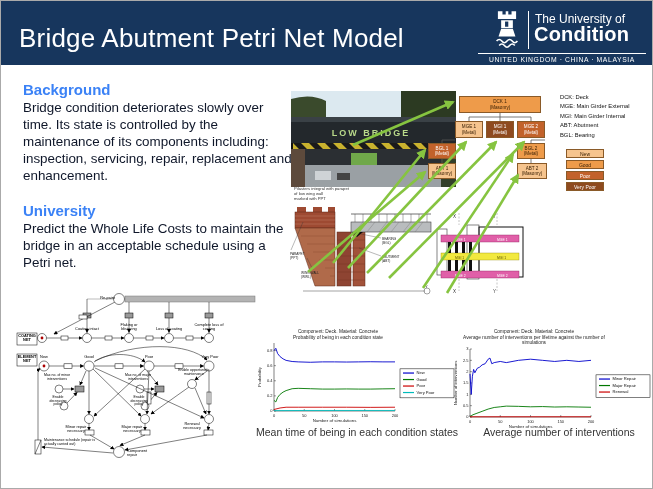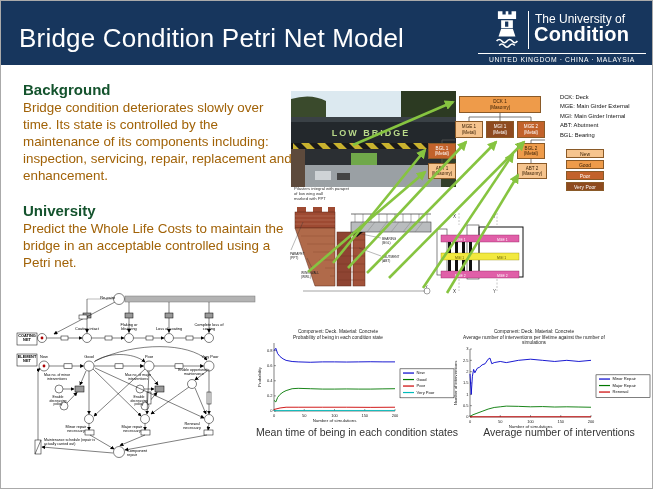--- a/index.html
+++ b/index.html
@@ -8,22 +8,22 @@
   .hdr{position:absolute;left:0;top:0;width:653px;height:64px;background:#17365d;}
   .hdr-title{position:absolute;left:18px;top:22px;color:#fff;font-size:26px;letter-spacing:.2px;}
   .logo{position:absolute;right:8px;top:6px;width:168px;height:56px;}
   .logo-castle{position:absolute;left:16px;top:2px;width:26px;height:42px;}
   .logo-div{position:absolute;left:50px;top:4px;width:1px;height:38px;background:#fff;}
   .logo-t1{position:absolute;left:57px;top:5px;color:#fff;font-size:12px;}
   .logo-t2{position:absolute;left:56px;top:16px;color:#fff;font-size:20px;font-weight:bold;letter-spacing:.2px;}
   .logo-line{position:absolute;left:0px;top:46px;width:168px;height:1px;background:#fff;}
   .logo-tag{position:absolute;left:0px;top:49px;width:168px;color:#fff;font-size:6.8px;letter-spacing:.6px;text-align:center;}
   
-  .h-red{position:absolute;color:#14532d;font-size:15px;font-weight:bold;}
-  .body-txt{position:absolute;left:22px;width:272px;font-size:13.4px;line-height:1.26;color:#a16207;}
+  .h-red{position:absolute;color:#3b82f6;font-size:15px;font-weight:bold;}
+  .body-txt{position:absolute;left:22px;width:272px;font-size:13.4px;line-height:1.26;color:#0f172a;}
   
   .fig{position:absolute;}
   .photo-cap{position:absolute;left:293px;top:186px;width:88px;font-size:4.2px;line-height:1.15;color:#333;white-space:pre-line;}
   
   .hier{position:absolute;left:425px;top:90px;width:228px;height:102px;}
   .hbox{position:absolute;border:1px solid #8a5a28;box-sizing:border-box;font-size:4.6px;line-height:1.15;text-align:center;white-space:pre-line;display:flex;align-items:center;justify-content:center;}
   .hleg{position:absolute;left:134px;top:2px;font-size:5.8px;line-height:1.62;color:#111;}
   .hsw{position:absolute;left:140px;width:38px;height:9px;border:1px solid #8a5a28;box-sizing:border-box;font-size:5px;display:flex;align-items:center;justify-content:center;}
   
   .petri{position:absolute;left:6px;top:288px;width:252px;height:196px;}
@@ -33,42 +33,42 @@
   .ctitle{font-size:4.8px;color:#222;text-align:center;line-height:1.15;margin:0 40px 0 0;}
   .ccap{position:absolute;font-size:10.5px;color:#333;}
   svg text{font-family:"Liberation Sans",sans-serif;}
 </style>
 </head>
 <body>
 
 <div class="slide">
 
   <div class="hdr">
-    <div class="hdr-title">Bridge Condition Petri Net Model</div>
+    <div class="hdr-title">Bridge Abutment Petri Net Model</div>
     <div class="logo">
       <svg class="logo-castle" viewBox="0 0 40 62">
         <path fill="#fff" d="M6,2 h7 v5 h5 v-5 h4 v5 h5 v-5 h7 v12 h-28 z"></path>
         <rect fill="#fff" x="11" y="16" width="18" height="12"></rect>
         <rect fill="#17365d" x="17" y="18" width="5" height="8"></rect>
         <path fill="#fff" d="M11,29 l-4,12 h26 l-4,-12 z"></path>
         <path fill="none" stroke="#fff" stroke-width="2.4" d="M4,48 q4,-5 8,0 t8,0 t8,0 t8,0"></path>
         <path fill="none" stroke="#fff" stroke-width="2.4" d="M8,55 q4,-5 8,0 t8,0 t8,0"></path>
       </svg>
       <div class="logo-div"></div>
       <div class="logo-t1">The University of</div>
       <div class="logo-t2">Condition</div>
       <div class="logo-line"></div>
       <div class="logo-tag">UNITED KINGDOM · CHINA · MALAYSIA</div>
     </div>
   </div>
 
   <div class="h-red" style="left:22px;top:80px;">Background</div>
   <div class="body-txt" style="top:99px;">Bridge condition deteriorates slowly over time.  Its state is controlled by the maintenance of its components including: inspection, servicing, repair, replacement and enhancement.</div>
   <div class="h-red" style="left:22px;top:201px;">University</div>
-  <div class="body-txt" style="top:220px;">Predict the Whole Life Costs to maintain the bridge in an acceptable controlled using a Petri net.</div>
+  <div class="body-txt" style="top:220px;">Predict the Whole Life Costs to maintain the bridge in an acceptable schedule using a Petri net.</div>
 
   <svg class="fig" style="left:290px;top:90px;" width="165" height="96" viewBox="0 0 165 96">
     <rect width="165" height="96" fill="#cfe0ea"></rect>
     <rect y="0" width="165" height="38" fill="#dce9f0"></rect>
     <path d="M110,0 h55 v60 h-20 q-20,-10 -35,-30 z" fill="#2c3a22"></path>
     <path d="M0,8 q20,-6 35,2 v20 h-35 z" fill="#3a4a2c"></path>
     <rect x="0" y="30" width="165" height="22" fill="#23282c"></rect>
     <rect x="0" y="26" width="165" height="5" fill="#3a4146"></rect>
     <text x="80" y="45" text-anchor="middle" font-size="9" font-weight="bold" letter-spacing="2" fill="#b9d98a">LOW BRIDGE</text>
     <rect x="0" y="52" width="165" height="6" fill="#111"></rect>

